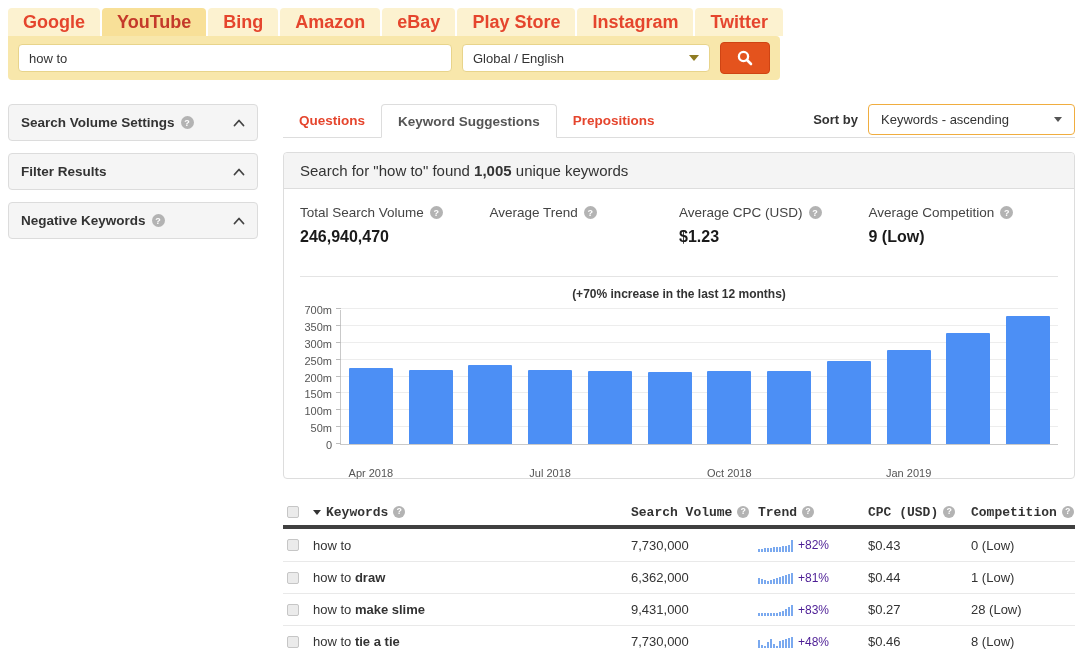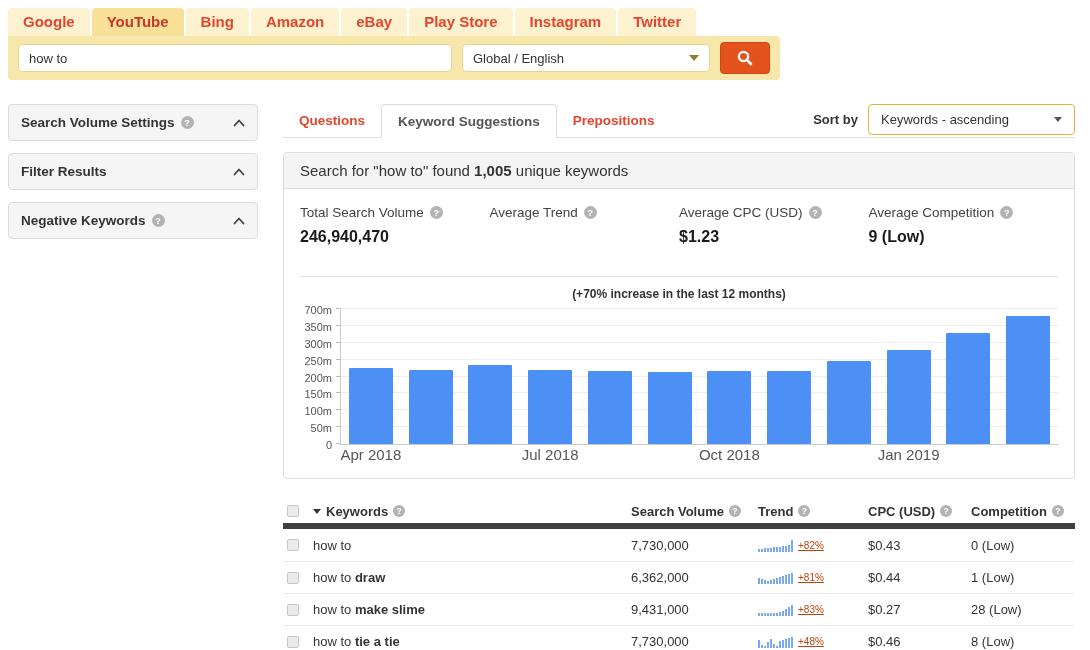--- a/index.html
+++ b/index.html
@@ -2,21 +2,21 @@
 <html><head>
 <meta charset="utf-8">
 <style>
   * { box-sizing: border-box; margin: 0; padding: 0; }
   html,body { width:1090px; height:650px; overflow:hidden; }
   body { font-family:"Liberation Sans", sans-serif; background:#fff; color:#333; }
   .page { padding:8px 15px 0 8px; }
 
   
   .ptabs { display:flex; gap:2px; }
-  .ptab { background:#fcf2d0; color:#e5452d; font-weight:bold; font-size:15px;
+  .ptab { background:#fcf2d0; color:#e5452d; font-weight:bold; font-size:18px;
           padding:7px 15px; border-radius:4px 4px 0 0; cursor:pointer; line-height:14px; }
   .ptab.active { background:#f8e098; color:#c4392a; }
 
   
   .band { width:772px; background:#f8e7ab; border-radius:0 4px 4px 4px;
           display:flex; align-items:center; padding:8px 10px; gap:10px; height:44px; }
   .kw-input { flex:0 0 434px; height:28px; border:1px solid #e8d48b; border-radius:4px;
               padding:0 10px; font-size:13px; color:#333; font-family:"Liberation Sans",sans-serif;
               outline:none; background:#fff; }
   .region { flex:0 0 248px; height:28px; background:#fff; border:1px solid #e8d48b; border-radius:4px;
@@ -67,38 +67,38 @@
   
   .chart { padding:10px 16px 6px 16px; }
   .chart-title { text-align:center; font-weight:bold; font-size:12px; color:#333; margin-bottom:9px; }
   .chart-body { display:flex; padding-bottom:27px; }
   .ylabels { width:40px; position:relative; height:135px; flex:none; }
   .ylabel { position:absolute; right:8px; font-size:11px; color:#555; white-space:nowrap; }
   .plot { flex:1; height:135px; position:relative; border-left:1px solid #c9c9c9; border-bottom:1px solid #c9c9c9; }
   .gridline { position:absolute; left:0; right:0; height:1px; background:#ededed; }
   .ytick { position:absolute; left:-5px; width:5px; height:1px; background:#bdbdbd; }
   .bar { position:absolute; bottom:0; background:#4c8ff5; border-radius:1px 1px 0 0; }
-  .xlabel { position:absolute; top:136px; transform:translateX(-50%); font-size:15px; color:#555; white-space:nowrap; }
+  .xlabel { position:absolute; top:157px; transform:translateX(-50%); font-size:11px; color:#555; white-space:nowrap; }
 
   
   .ktable { margin-top:20px; font-size:13px; }
   .thead, .trow { display:grid; grid-template-columns:26px 318px 127px 110px 103px 1fr;
                   align-items:center; padding-left:4px; }
-  .thead { height:30px; border-bottom:6px solid #404040; font-weight:bold; color:#333; }
+  .thead { height:30px; border-bottom:4px solid #404040; font-weight:bold; color:#333;font-family:Liberation Mono, monospace; }
   .hcell { display:flex; align-items:center; gap:5px; cursor:pointer; }
   .sort-tri { width:0; height:0; border-left:4px solid transparent; border-right:4px solid transparent;
               border-top:5px solid #333; }
   .trow { height:32px; }
   .trow + .trow { border-top:1px solid #e9e9e9; }
   .cb { width:12px; height:12px; background:#ebebeb; border:1px solid #c6c6c6; border-radius:2px;
         display:inline-block; cursor:pointer; }
   .trend-cell { display:flex; align-items:center; gap:5px; }
   .spark { display:flex; align-items:flex-end; gap:1px; height:13px; }
   .spark i { display:block; width:2px; background:#7aa9ef; }
-  .pct { color:#c2410c; text-decoration:underline; font-size:10px; cursor:pointer; }
+  .pct { color:#4c1d95; font-size:12px; cursor:pointer; }
 </style>
 </head>
 <body>
 
 <div class="page">
 
   <div class="ptabs" id="top-tabs">
       <div class="ptab">Google</div>
       <div class="ptab active">YouTube</div>
       <div class="ptab">Bing</div>

